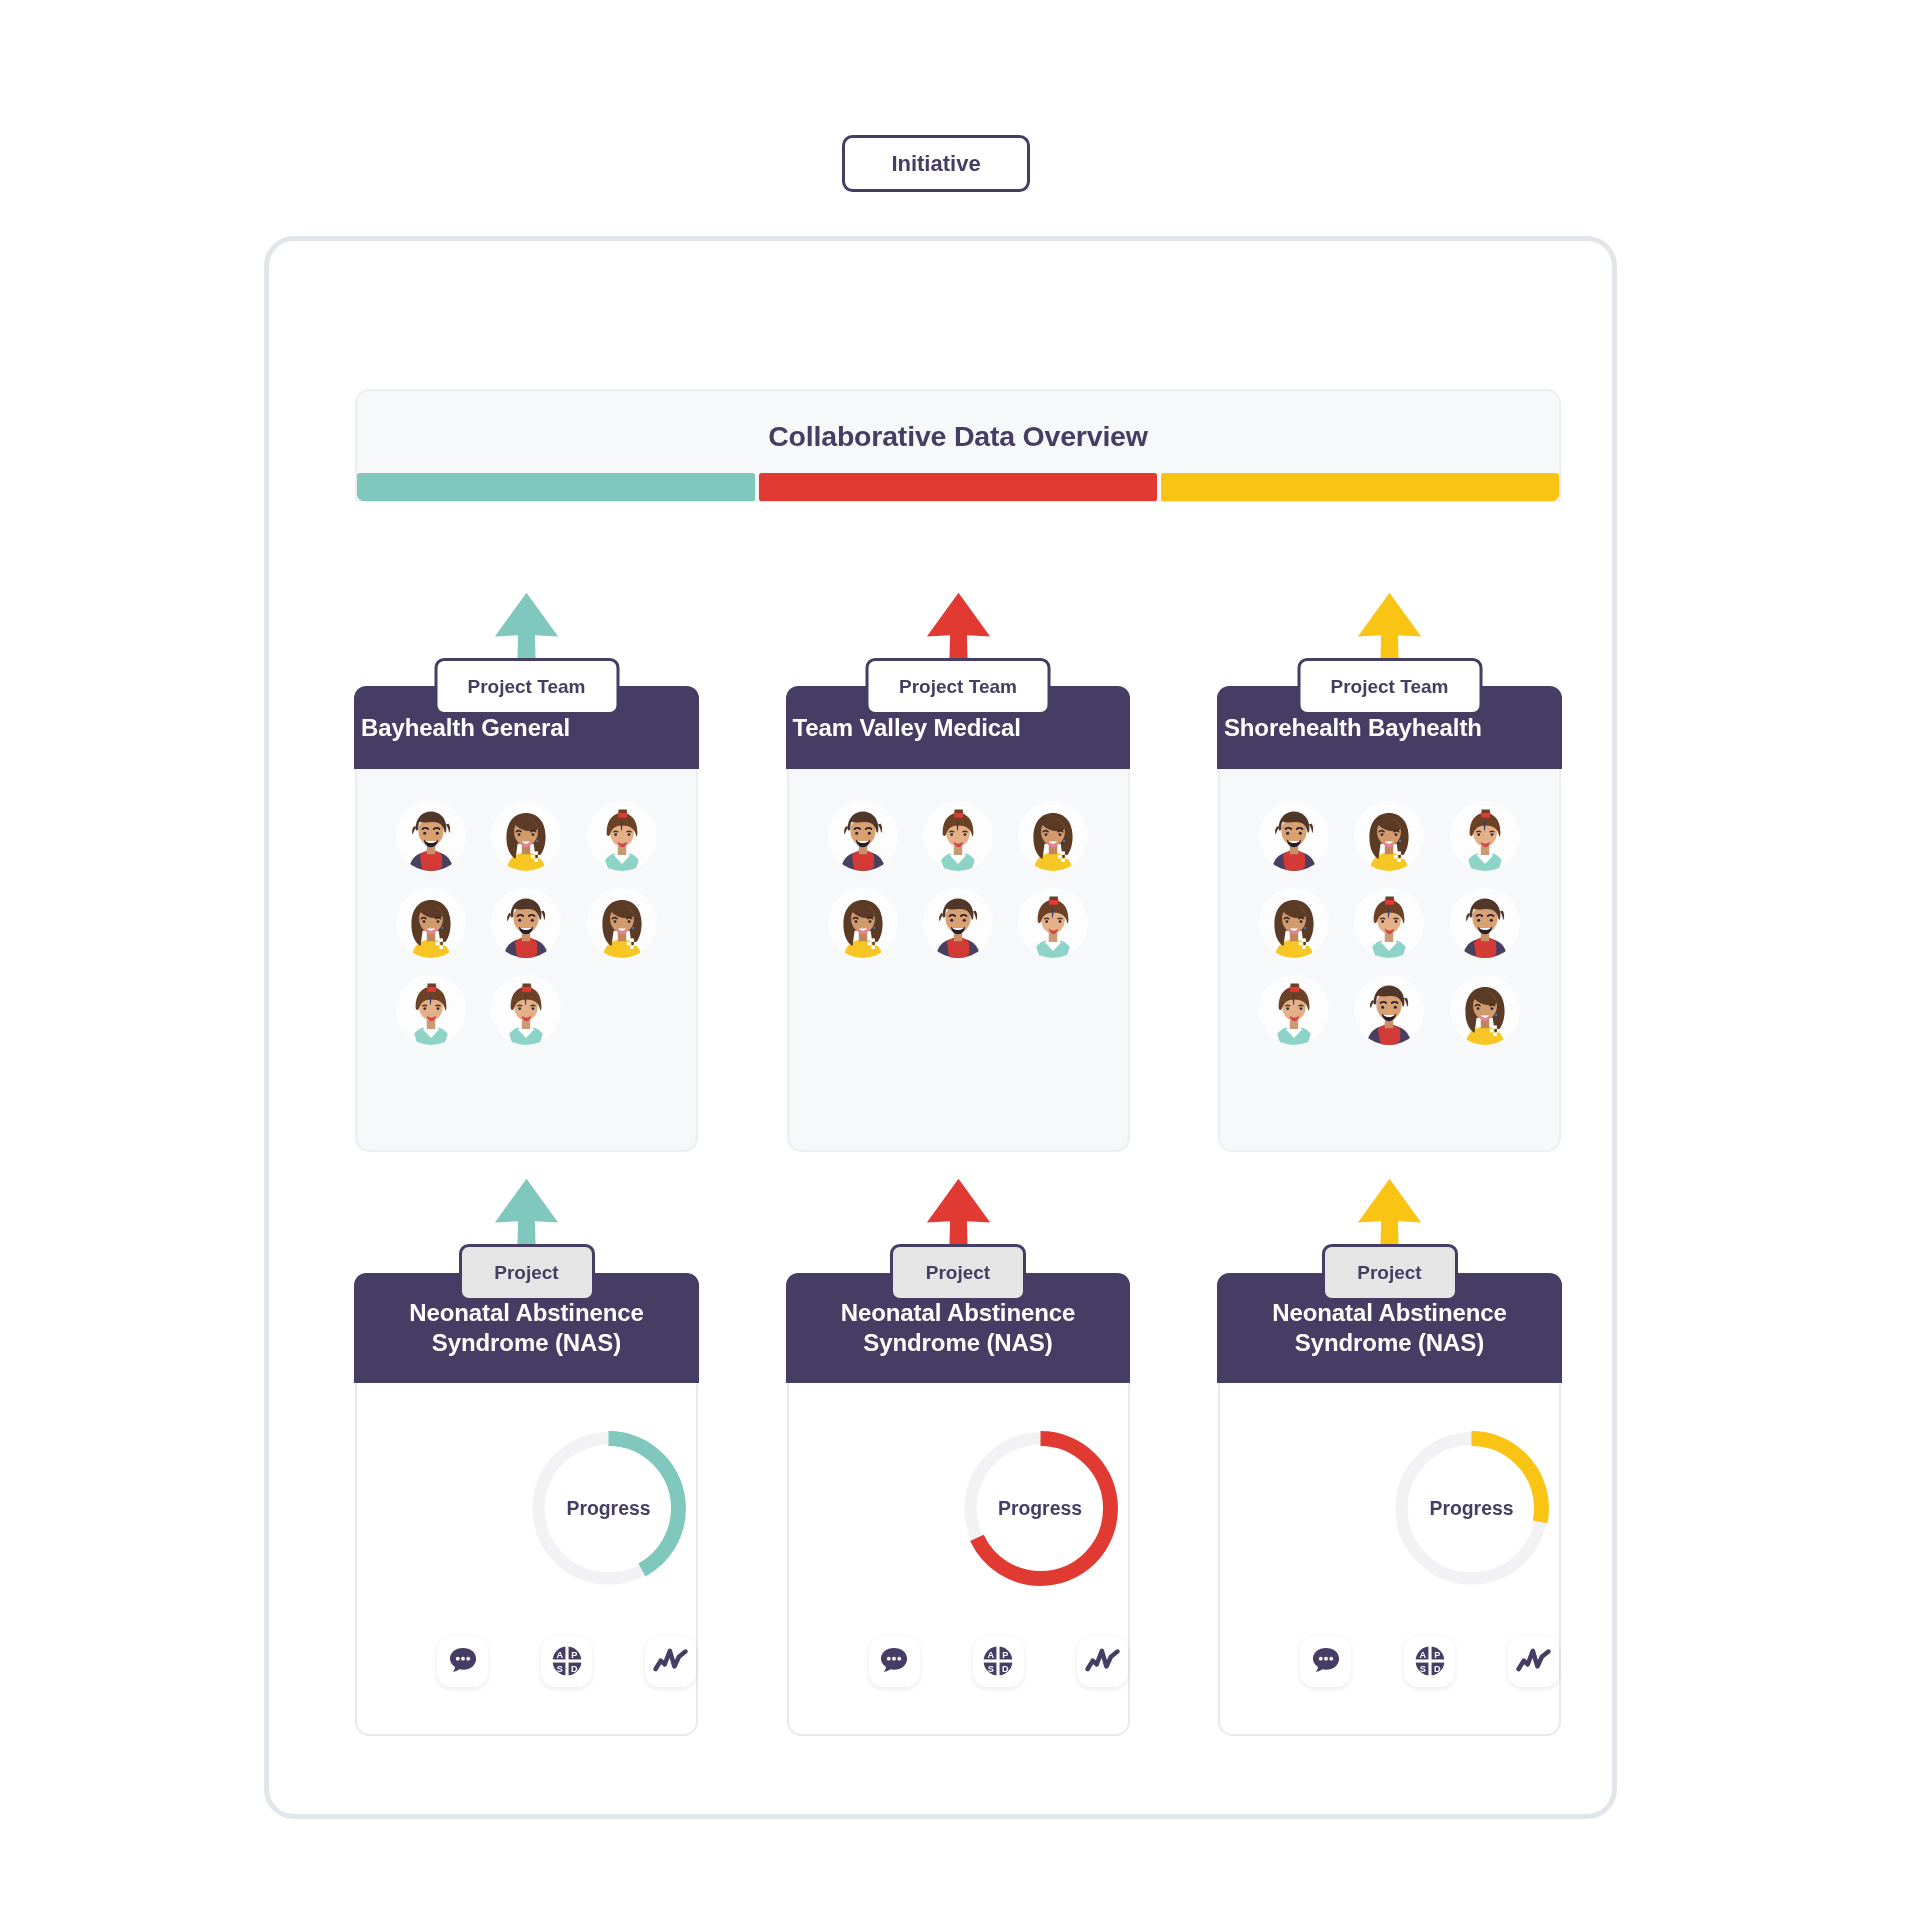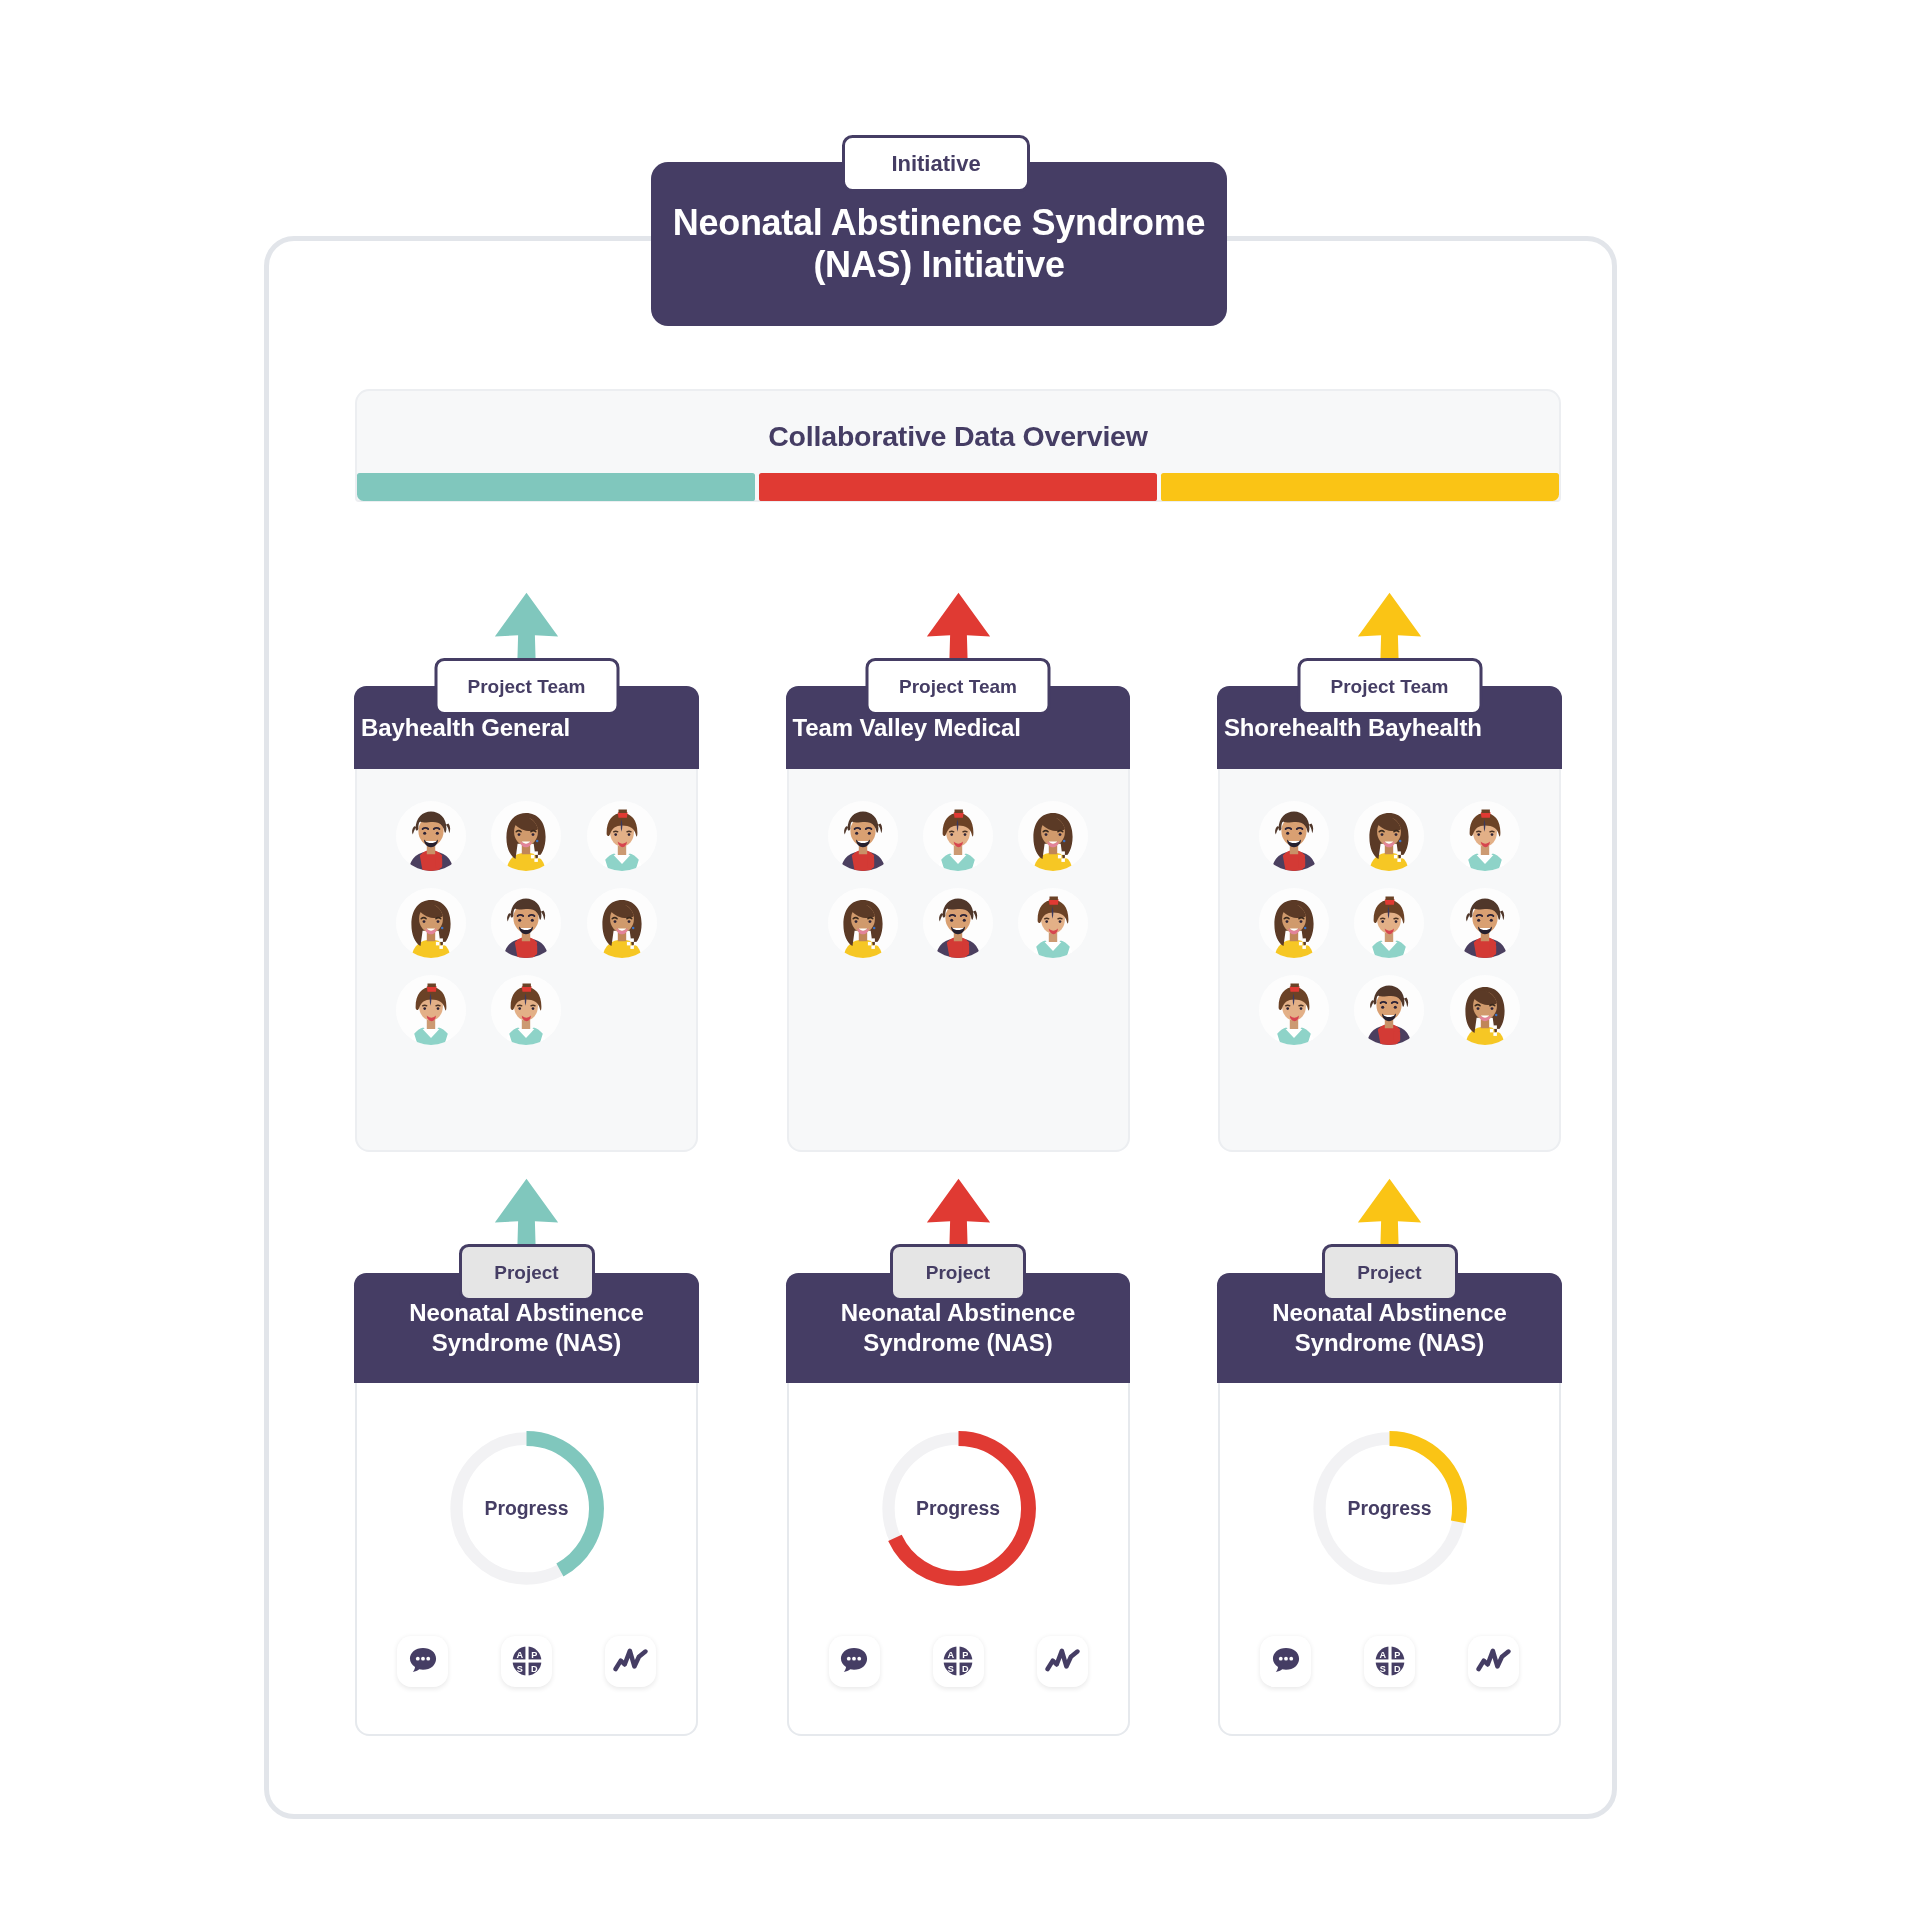--- a/index.html
+++ b/index.html
@@ -244,21 +244,21 @@
     justify-content: center;
     color: #453d64;
     font-weight: bold;
     font-size: 19px;
     z-index: 9;
   }
   .project-body {
     padding: 38px 0 47px 0;
     display: flex;
     flex-direction: column;
-    align-items: center;
+    align-items: flex-end;
   }
   .donut { position: relative; width: 175px; height: 175px; }
   .donut svg { display: block; }
   .donut-label {
     position: absolute;
     left: 0; right: 0;
     top: 50%;
     transform: translateY(-50%);
     text-align: center;
     color: #453d64;
@@ -283,23 +283,20 @@
   }
   .icon-btn svg { display: block; }
 </style>
 </head>
 <body>
 
 <div class="canvas">
 
   <div class="programme-frame"></div>
 
-  <div class="programme-header">
-    <div class="programme-title">Neonatal Abstinence Syndrome (NAS) Initiative</div>
-  </div>
   <div class="tab-label tab-programme">Initiative</div>
 
   <div class="overview-card">
     <div class="overview-title">Collaborative Data Overview</div>
   </div>
   <div class="overview-bar">
     <div class="overview-seg first" style="background: rgb(128, 199, 189);"></div>
     <div class="overview-seg" style="background: rgb(224, 58, 51);"></div>
     <div class="overview-seg last" style="background: rgb(250, 196, 21);"></div>
   </div>

